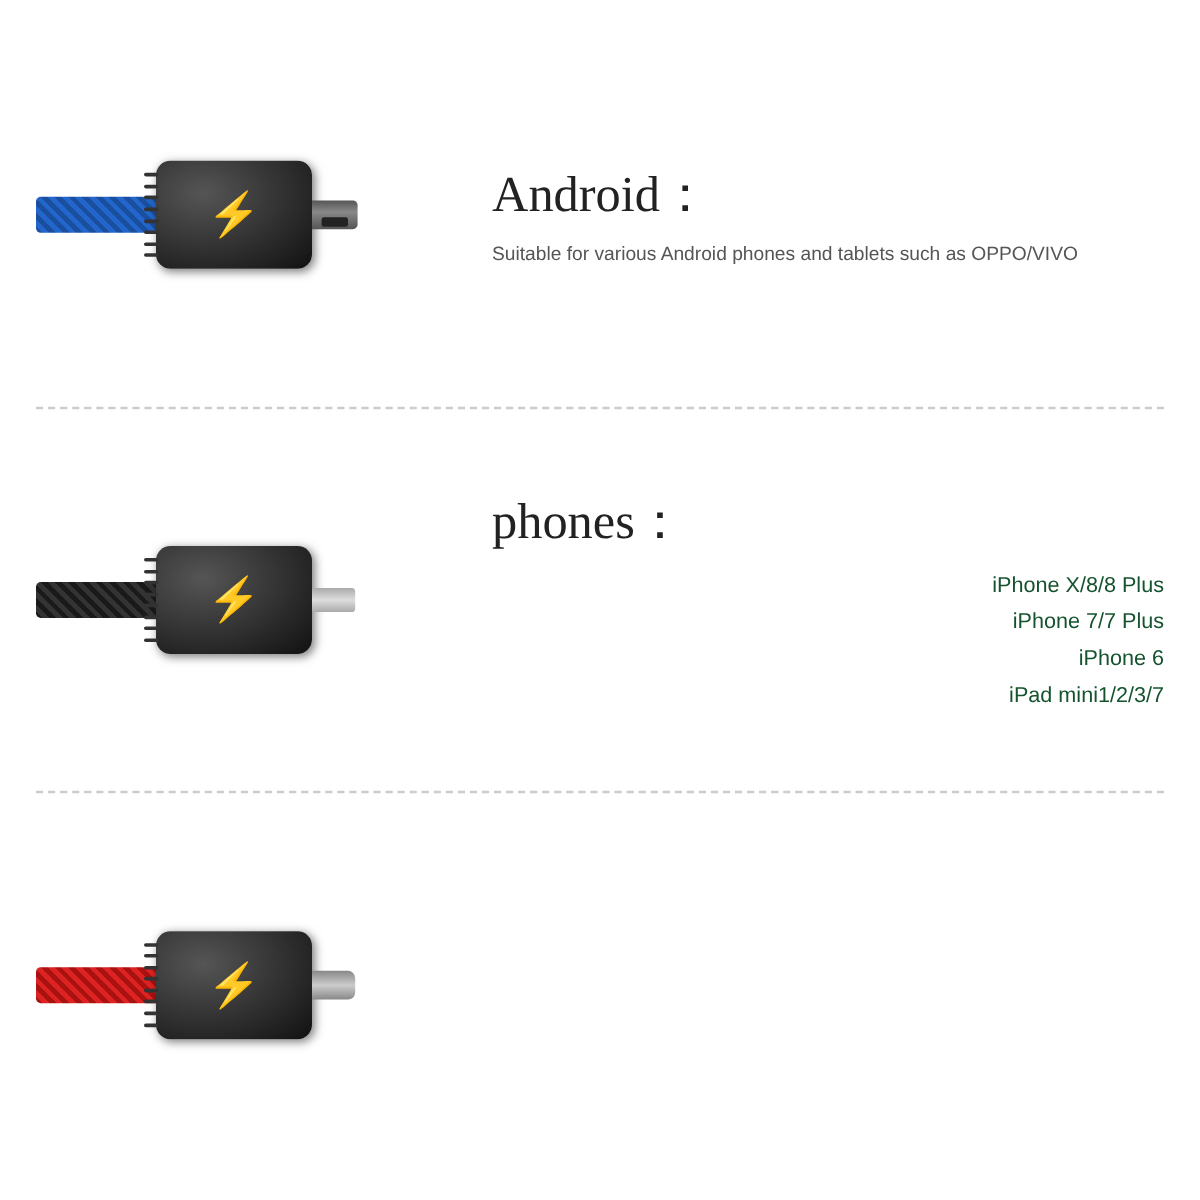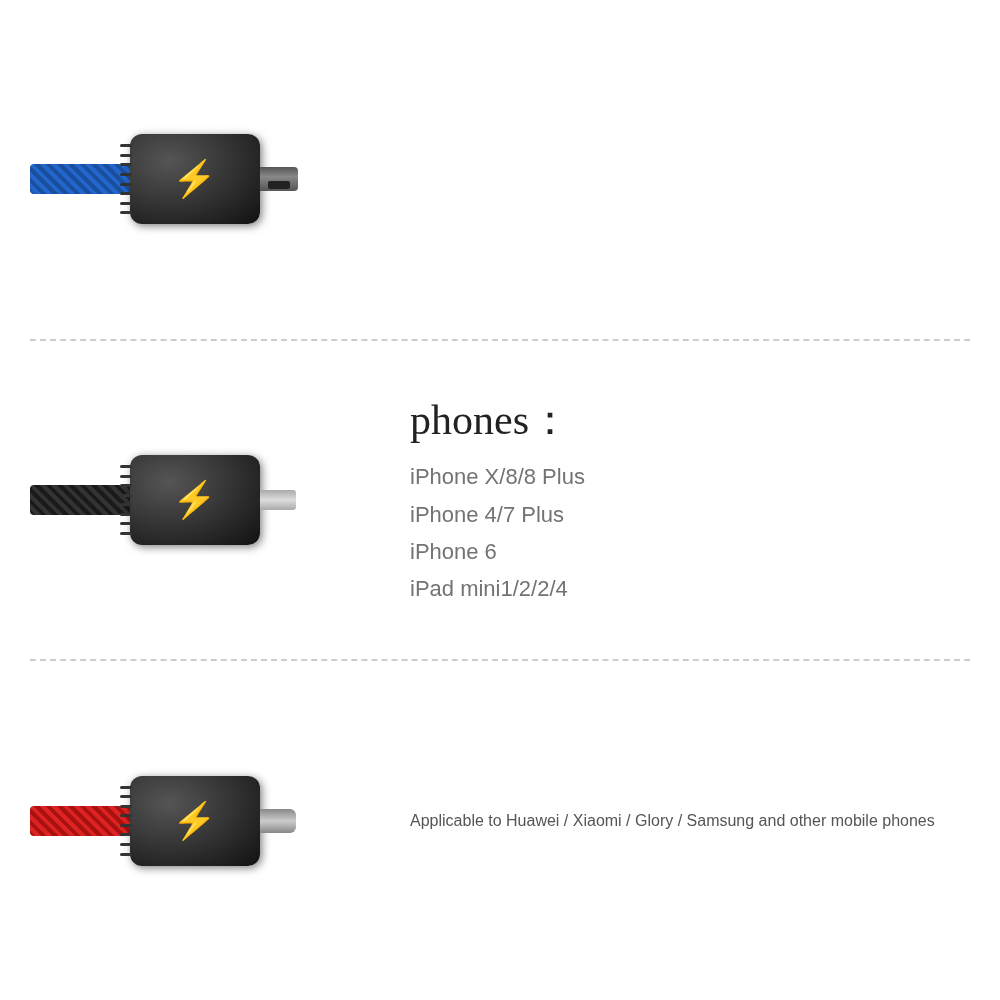--- a/index.html
+++ b/index.html
@@ -200,23 +200,24 @@
       color: #555;
       line-height: 1.6;
     }
 
     .compat-list {
       list-style: none;
       padding: 0;
     }
 
     .compat-list li {
-      font-size: 22px;
-      color: #737373;
+      font-size: 18px;
+      color: #14532d;
       line-height: 1.7;
+      text-align: right;
     }
   </style>
 </head>
 <body>
 
 <div class="page">
 
   <div class="section">
     <div class="cable-container">
       <div class="cable-braid cable-braid-blue"></div>
@@ -230,20 +231,24 @@
           <div class="ridge"></div>
           <div class="ridge"></div>
           <div class="ridge"></div>
         </div>
         <span class="bolt-icon">⚡</span>
         <div class="tip-android">
           <div class="tip-android-notch"></div>
         </div>
       </div>
     </div>
+    <div class="info-section">
+      <div class="connector-title">Android：</div>
+      <div class="connector-subtitle">Suitable for various Android phones and tablets such as OPPO/VIVO</div>
+    </div>
   </div>
 
   <hr class="divider">
 
   <div class="section">
     <div class="cable-container">
       <div class="cable-braid cable-braid-black"></div>
       <div class="connector-body">
         <div class="connector-ridges">
           <div class="ridge"></div>
@@ -256,23 +261,23 @@
           <div class="ridge"></div>
         </div>
         <span class="bolt-icon">⚡</span>
         <div class="tip-lightning"></div>
       </div>
     </div>
     <div class="info-section">
       <div class="connector-title">phones：</div>
       <ul class="compat-list">
         <li class="compat-list-item">iPhone X/8/8 Plus</li>
-        <li class="compat-list-item">iPhone 4/7 Plus</li>
+        <li class="compat-list-item">iPhone 7/7 Plus</li>
         <li class="compat-list-item">iPhone 6</li>
-        <li class="compat-list-item">iPad mini1/2/2/4</li>
+        <li class="compat-list-item">iPad mini1/2/3/7</li>
       </ul>
     </div>
   </div>
 
   <hr class="divider">
 
   <div class="section">
     <div class="cable-container">
       <div class="cable-braid cable-braid-red"></div>
       <div class="connector-body">
@@ -284,17 +289,16 @@
           <div class="ridge"></div>
           <div class="ridge"></div>
           <div class="ridge"></div>
           <div class="ridge"></div>
         </div>
         <span class="bolt-icon">⚡</span>
         <div class="tip-typec"></div>
       </div>
     </div>
     <div class="info-section">
-      <div class="connector-subtitle">Applicable to Huawei / Xiaomi / Glory / Samsung and other mobile phones</div>
     </div>
   </div>
 
 </div>
 
 </body></html>

